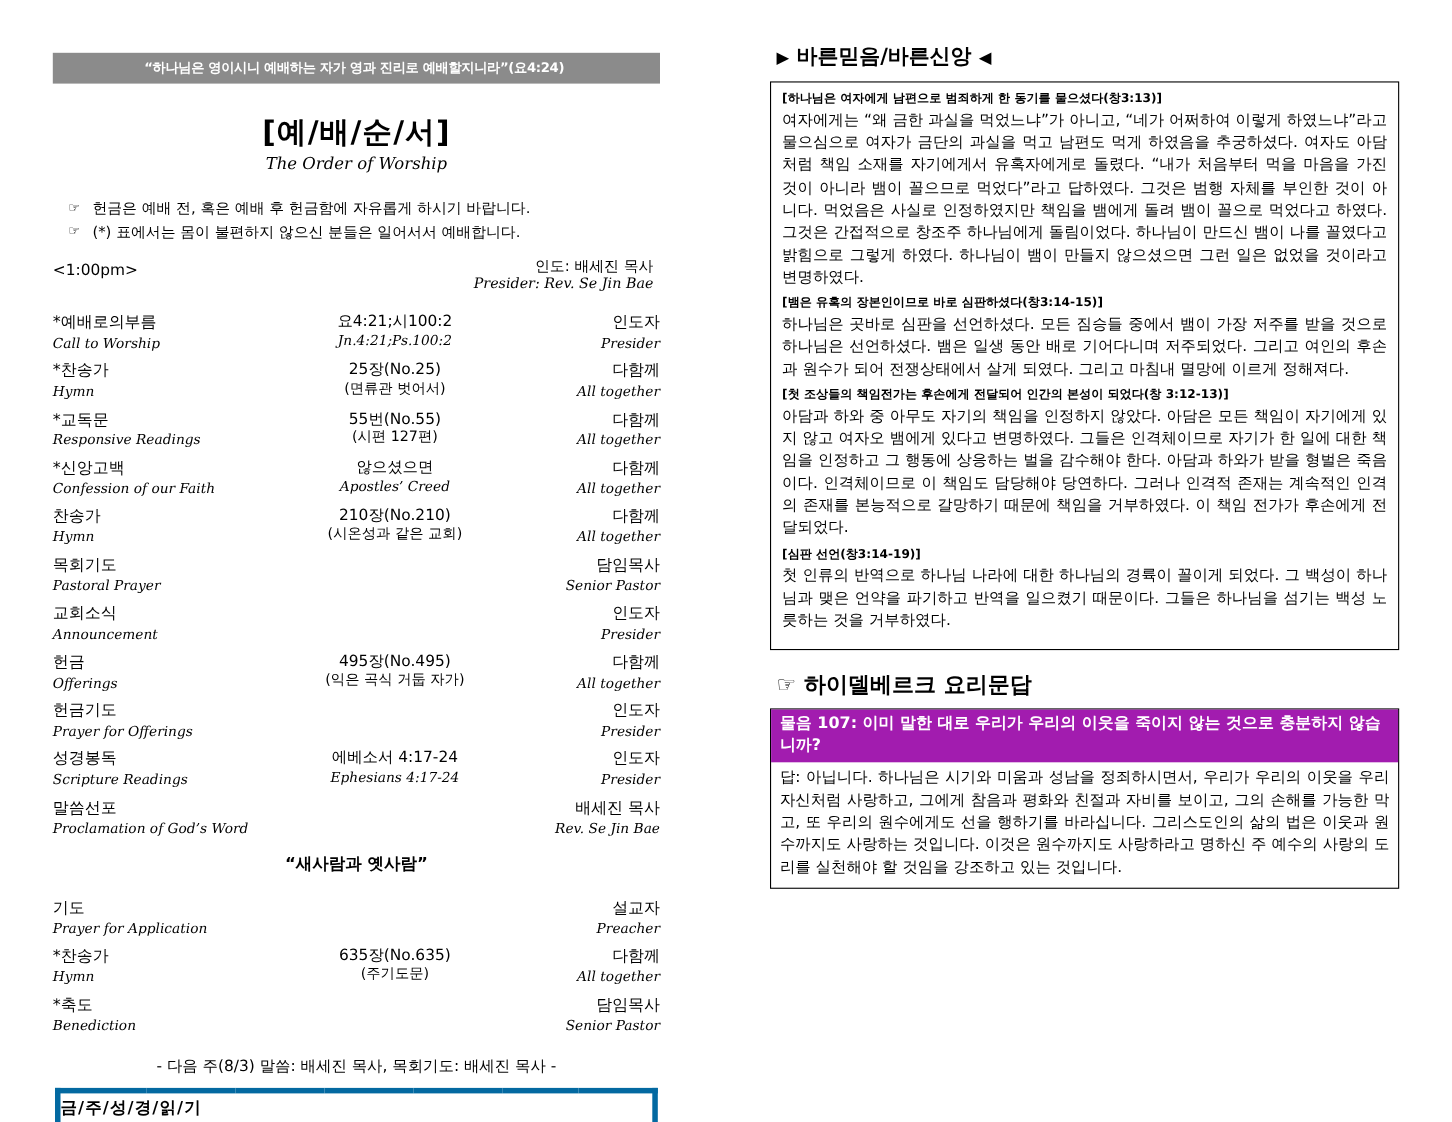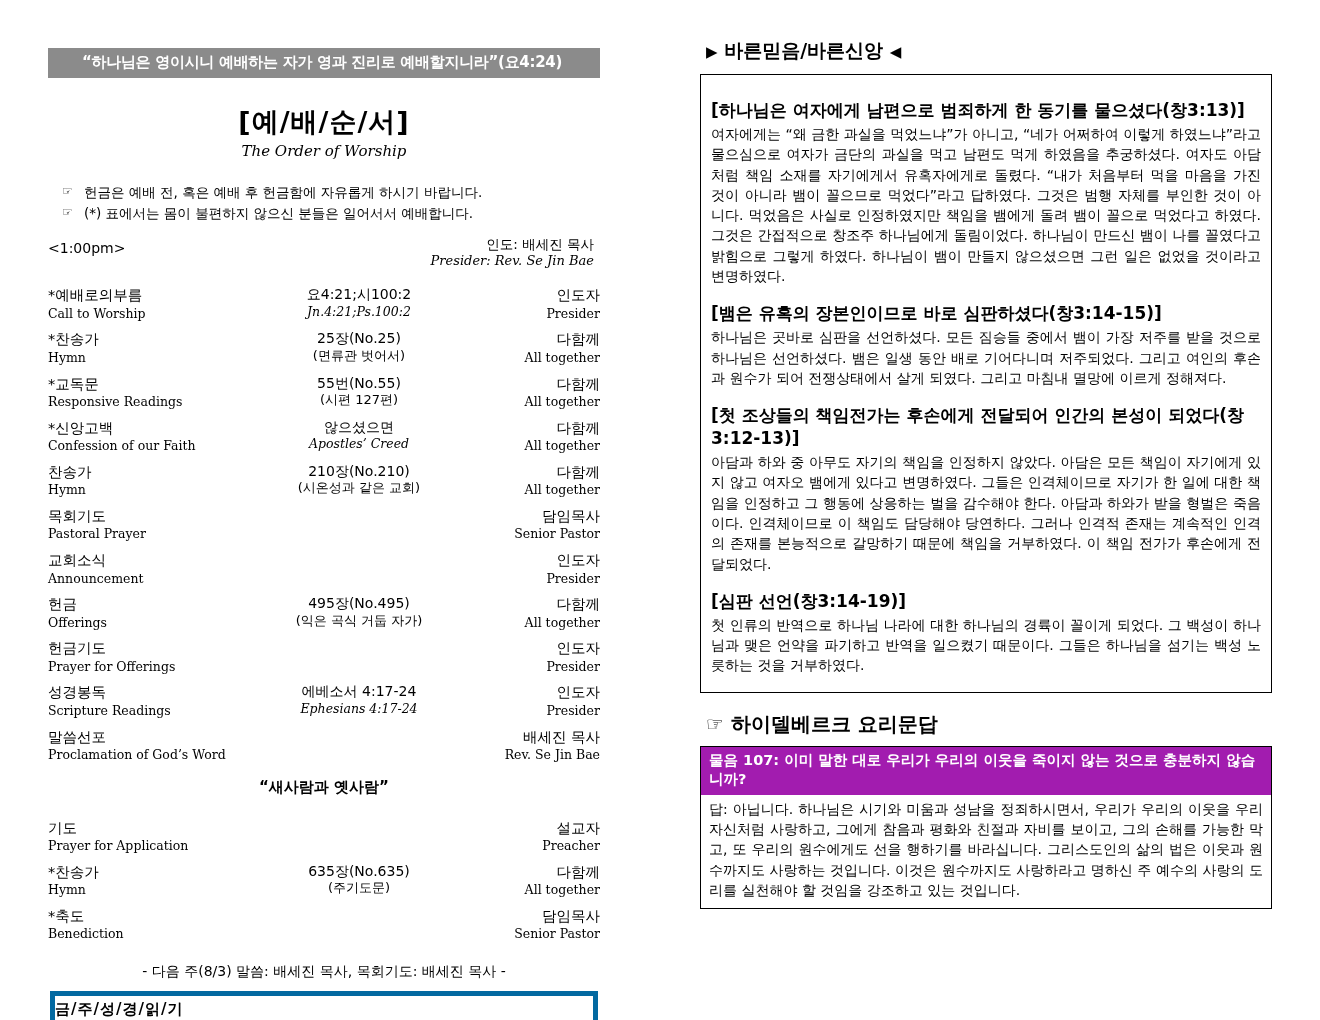--- a/index.html
+++ b/index.html
@@ -24,21 +24,21 @@
   .left-col {
     position: absolute;
     left: 48px;
     top: 48px;
     width: 552px;
   }
   .verse-banner {
     background: #8b8b8b;
     color: #ffffff;
     font-weight: bold;
-    font-size: 15px;
+    font-size: 12px;
     text-align: center;
     padding: 5px 4px 6px 0;
     letter-spacing: -0.3px;
     white-space: nowrap;
     overflow: hidden;
   }
   .order-title {
     text-align: center;
     margin-top: 26px;
   }
@@ -94,20 +94,21 @@
     vertical-align: top;
     padding: 4px 0 5px 0;
     line-height: 1.25;
   }
   td.c-left { width: 190px; padding-left: 6px; }
   td.c-mid { text-align: center; }
   td.c-right { width: 120px; text-align: right; padding-right: 6px; }
   .kr-t { font-size: 14.5px; }
   .en-t {
     font-family: "DejaVu Serif", serif;
+    font-style: italic;
     font-size: 12.5px;
     display: block;
     margin-top: 1px;
   }
   .mid-kr { font-size: 14px; }
   .mid-en {
     font-family: "DejaVu Serif", serif;
     font-style: italic;
     font-size: 12.5px;
     display: block;
@@ -159,22 +160,22 @@
     font-weight: bold;
     padding-left: 6px;
     margin-bottom: 10px;
   }
   .right-title .tri { font-size: 15px; }
   .panel {
     border: 1.5px solid #000;
     padding: 8px 10px 10px 10px;
   }
   .panel h4 {
-    margin: 16px 0 2px 0;
-    font-size: 17px;
+    margin: 0 0 2px 0;
+    font-size: 11px;
     font-weight: bold;
     line-height: 1.35;
   }
   .panel p {
     margin: 0 0 6px 0;
     font-size: 14px;
     line-height: 1.45;
     text-align: justify;
   }
   .right-title2 {

